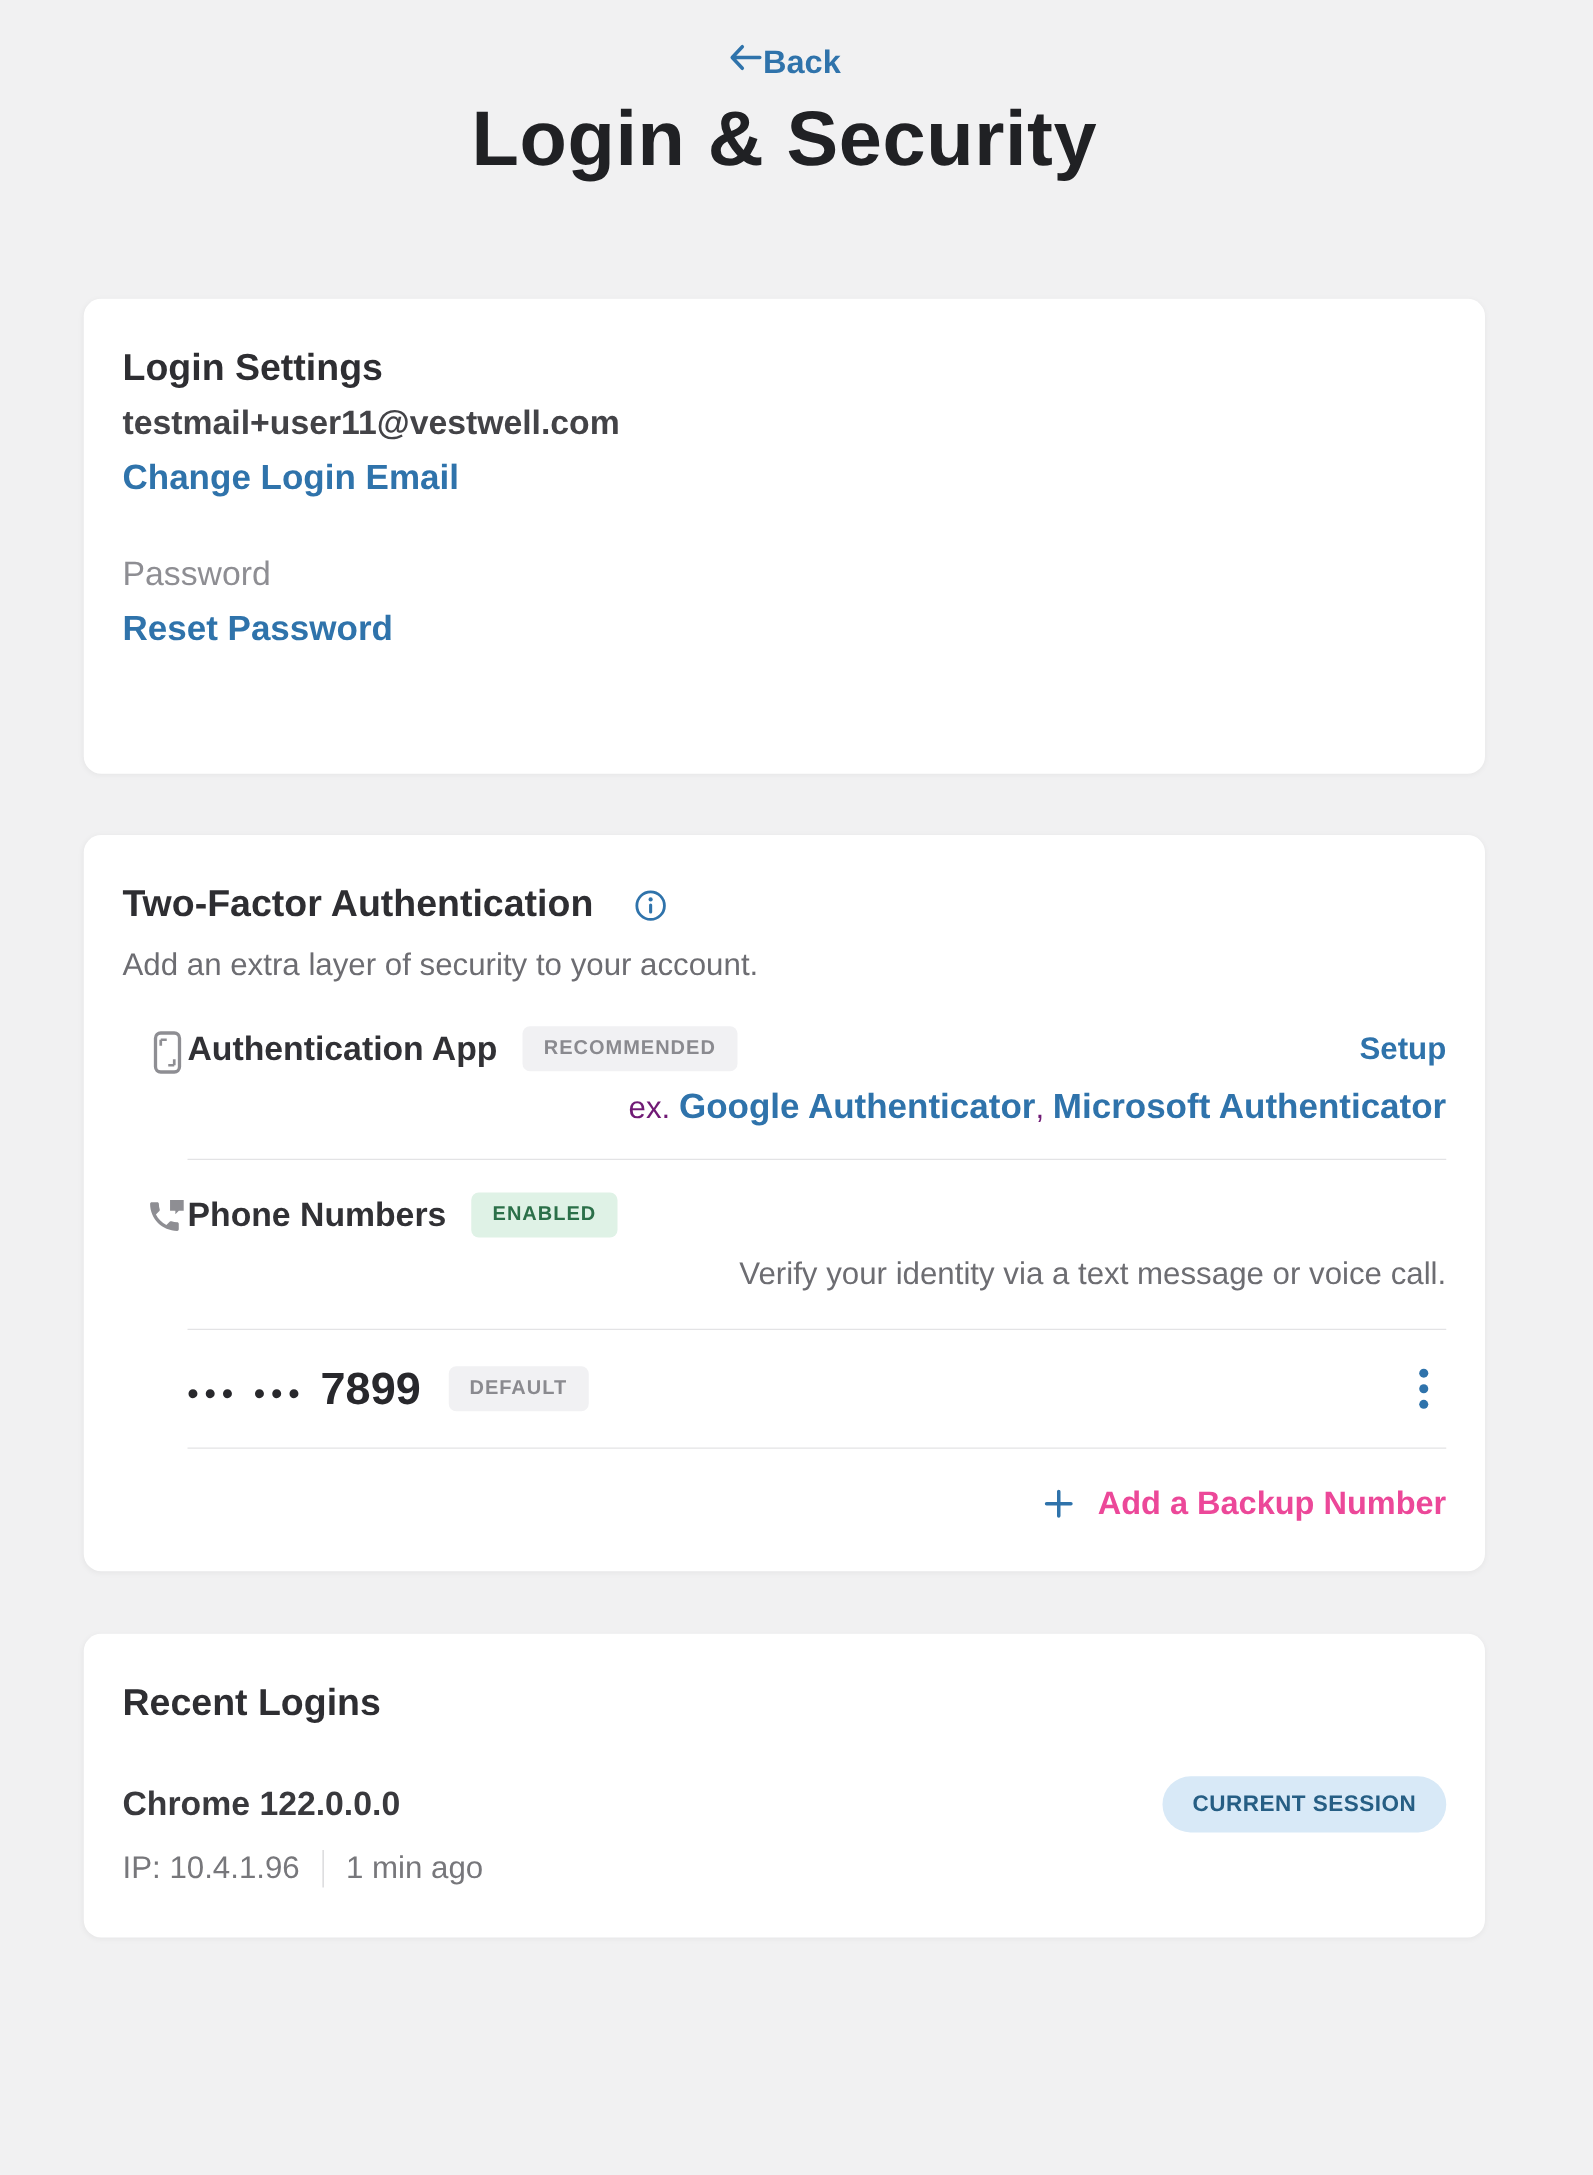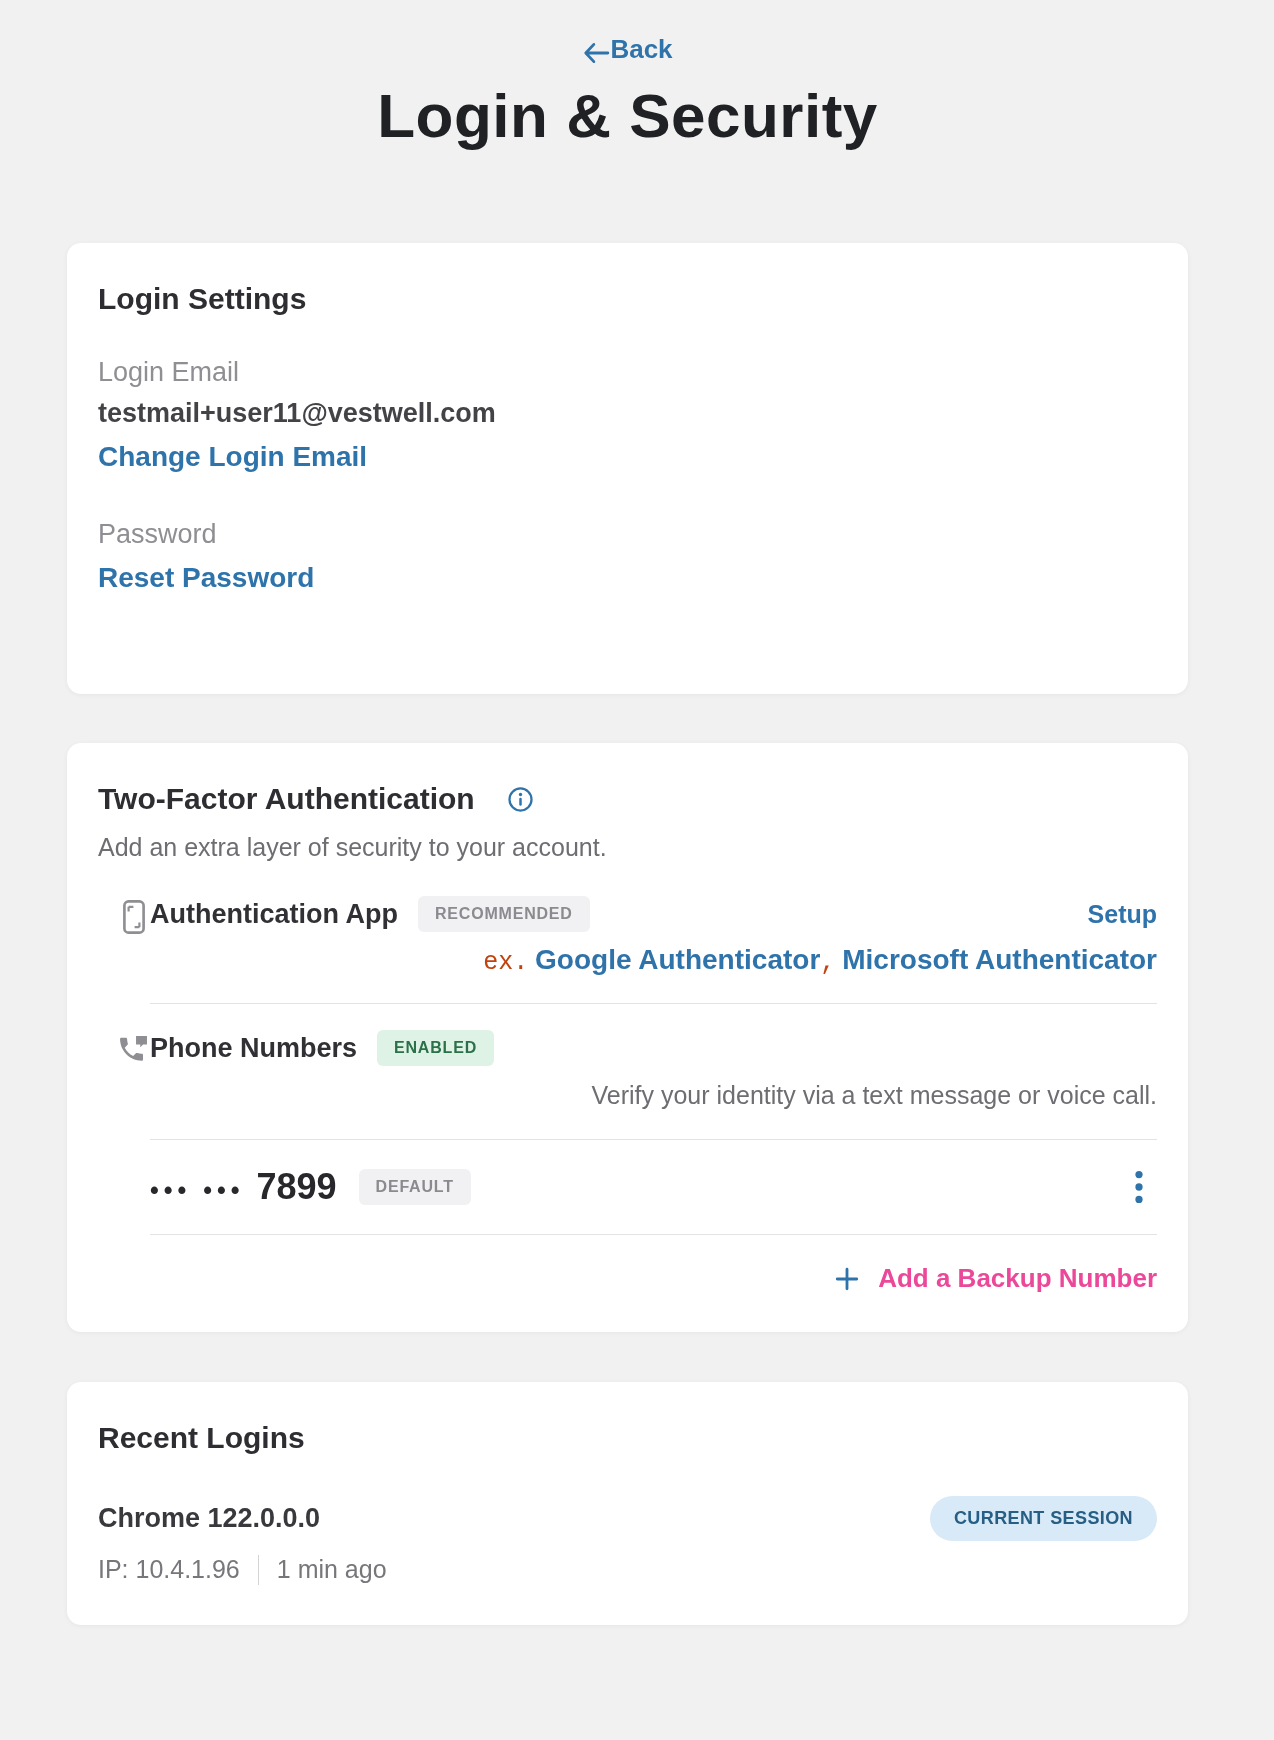--- a/index.html
+++ b/index.html
@@ -6,21 +6,21 @@
   body{
     width:1274px;height:1740px;
     background:#f1f1f2;
     font-family:"Liberation Sans","DejaVu Sans",sans-serif;
     color:#2f2f33;
     overflow:hidden;
   }
   .page{width:1121px;margin-left:67px;}
   
   .header{padding-top:34px;text-align:center;}
-  .back-link{display:inline-flex;align-items:flex-end;color:#2f73ab;font-weight:700;font-size:26px;text-decoration:none;cursor:pointer;}
+  .back-link{display:inline-flex;align-items:flex-start;color:#2f73ab;font-weight:700;font-size:26px;text-decoration:none;cursor:pointer;}
   .page-title{margin:10px 0 0;font-size:62px;font-weight:600;color:#202124;letter-spacing:0.5px;line-height:1.2;}
   
   .card{background:#ffffff;border-radius:14px;box-shadow:0 1px 5px rgba(0,0,0,0.05);padding:38px 31px;}
   .card h2{margin:0;font-size:30px;font-weight:700;color:#2e2e32;line-height:1.2;}
   #login-settings-card{margin-top:90px;padding-bottom:100px;}
   .field-label{font-size:27px;color:#8e8e93;}
   .field-value{font-size:27px;font-weight:700;color:#434347;margin-top:10px;}
   .link{color:#2f73ab;font-weight:700;font-size:28px;text-decoration:none;cursor:pointer;}
   .block-link{display:inline-block;margin-top:12px;}
   .mt-big{margin-top:46px;}
@@ -34,21 +34,21 @@
   .tfa-icon{width:52px;flex-shrink:0;padding-top:3px;}
   .tfa-main{flex:1;min-width:0;}
   .tfa-title-line{display:flex;align-items:center;gap:20px;}
   .tfa-title{font-size:27px;font-weight:700;color:#313135;}
   .pill{display:inline-flex;align-items:center;font-size:16px;font-weight:700;letter-spacing:0.8px;padding:9px 17px;border-radius:6px;white-space:nowrap;}
   .pill-gray{background:#f1f1f3;color:#8a8a8f;}
   .pill-green{background:#dff2e6;color:#2b7049;}
   .pill-blue{background:#d8e9f7;color:#265e84;border-radius:999px;font-size:18px;padding:12px 24px;letter-spacing:0.4px;}
   .setup{margin-left:auto;font-size:25px;}
   .tfa-sub{margin-top:12px;font-size:25px;}
-  .gray{color:#c2410c;font-family:Liberation Mono, monospace;}
+  .gray{color:#701a75;}
   .auth-body{padding-bottom:26px;}
   .divider{height:1px;background:#e3e3e5;margin-left:52px;}
   .phones-row{padding-top:26px;}
   .desc{margin:10px 0 0;font-size:25px;color:#6d6d72;line-height:35px;}
   .desc.first{margin-top:12px;}
   .phones-desc-gap{height:26px;}
   .number-row{display:flex;align-items:center;margin-left:52px;padding:26px 0;}
   .masked{display:inline-flex;align-items:baseline;color:#28282c;}
   .masked .dots{font-size:25px;font-weight:700;letter-spacing:5px;}
   .masked .num{font-size:36px;font-weight:700;margin-left:12px;}
@@ -74,21 +74,20 @@
           <path d="M11 3 L3.5 11 L11 19 M4 11 H24" stroke="#2f73ab" stroke-width="2.6" fill="none" stroke-linecap="round" stroke-linejoin="round"></path>
         </svg>
       </span>
       <span>Back</span>
     </a>
     <h1 class="page-title">Login &amp; Security</h1>
   </div>
 
   <section class="card" id="login-settings-card">
     <h2>Login Settings</h2>
-    <div class="field-label mt-head">Login Email</div>
     <div class="field-value">testmail+user11@vestwell.com</div>
     <a class="link block-link">Change Login Email</a>
     <div class="field-label mt-big">Password</div>
     <a class="link block-link">Reset Password</a>
   </section>
 
   <section class="card" id="two-factor-card">
     <div class="card-head">
       <h2>Two-Factor Authentication</h2>
       <span style="display:inline-flex;cursor:pointer;">

